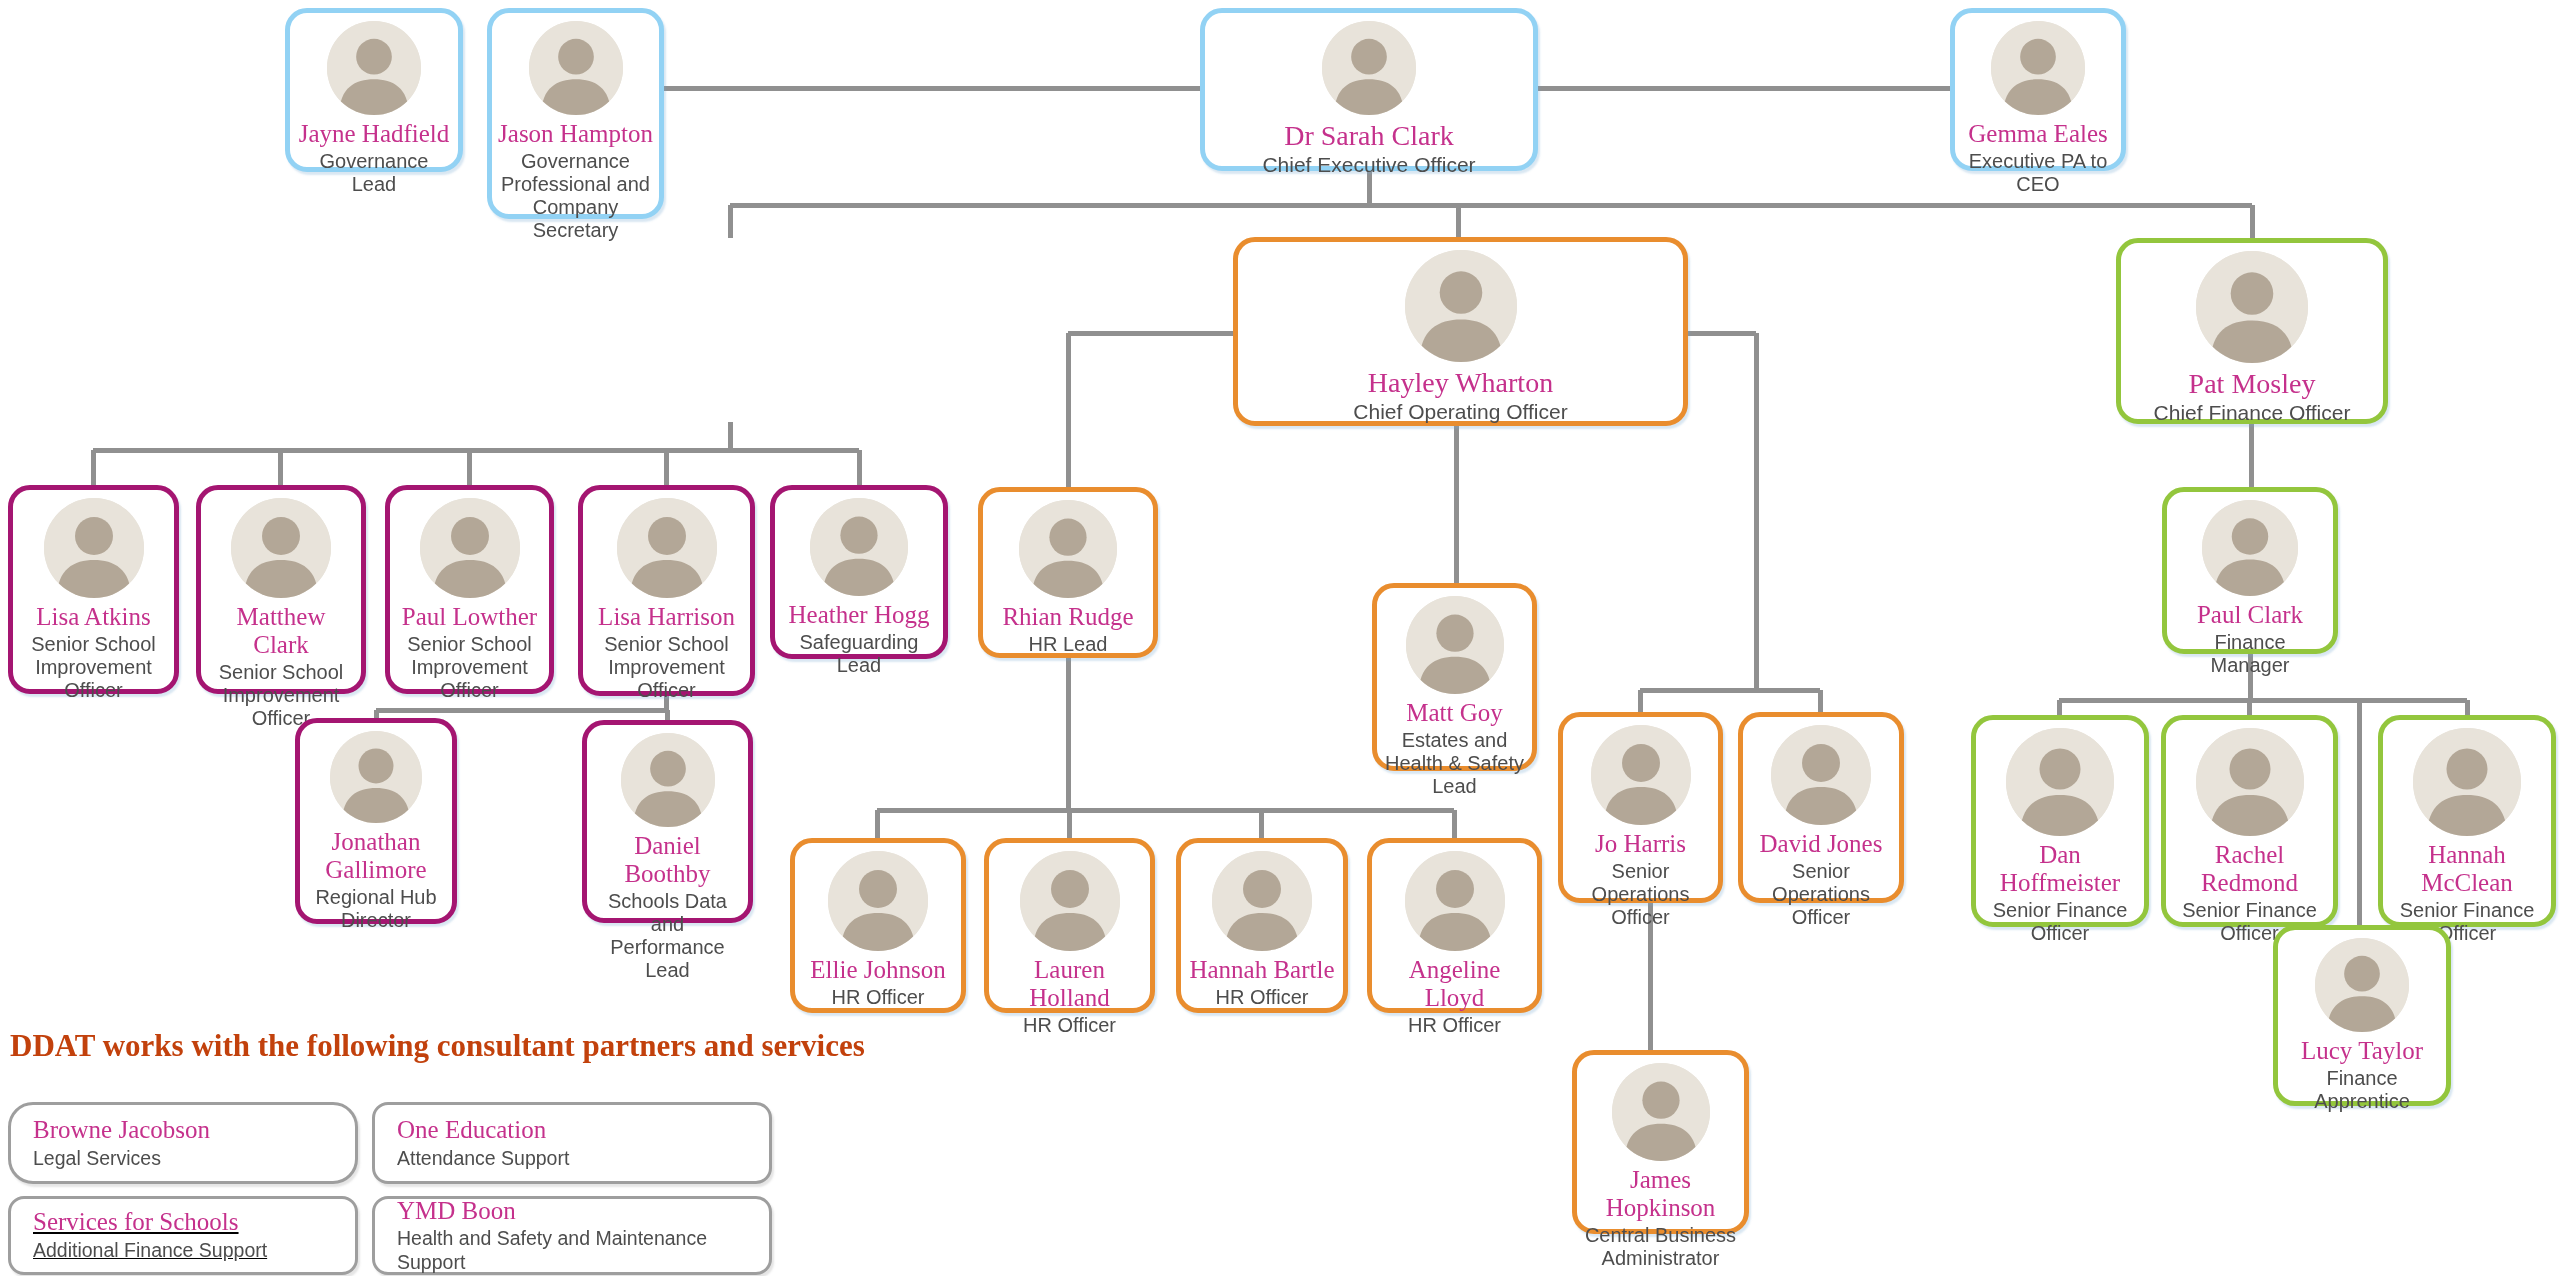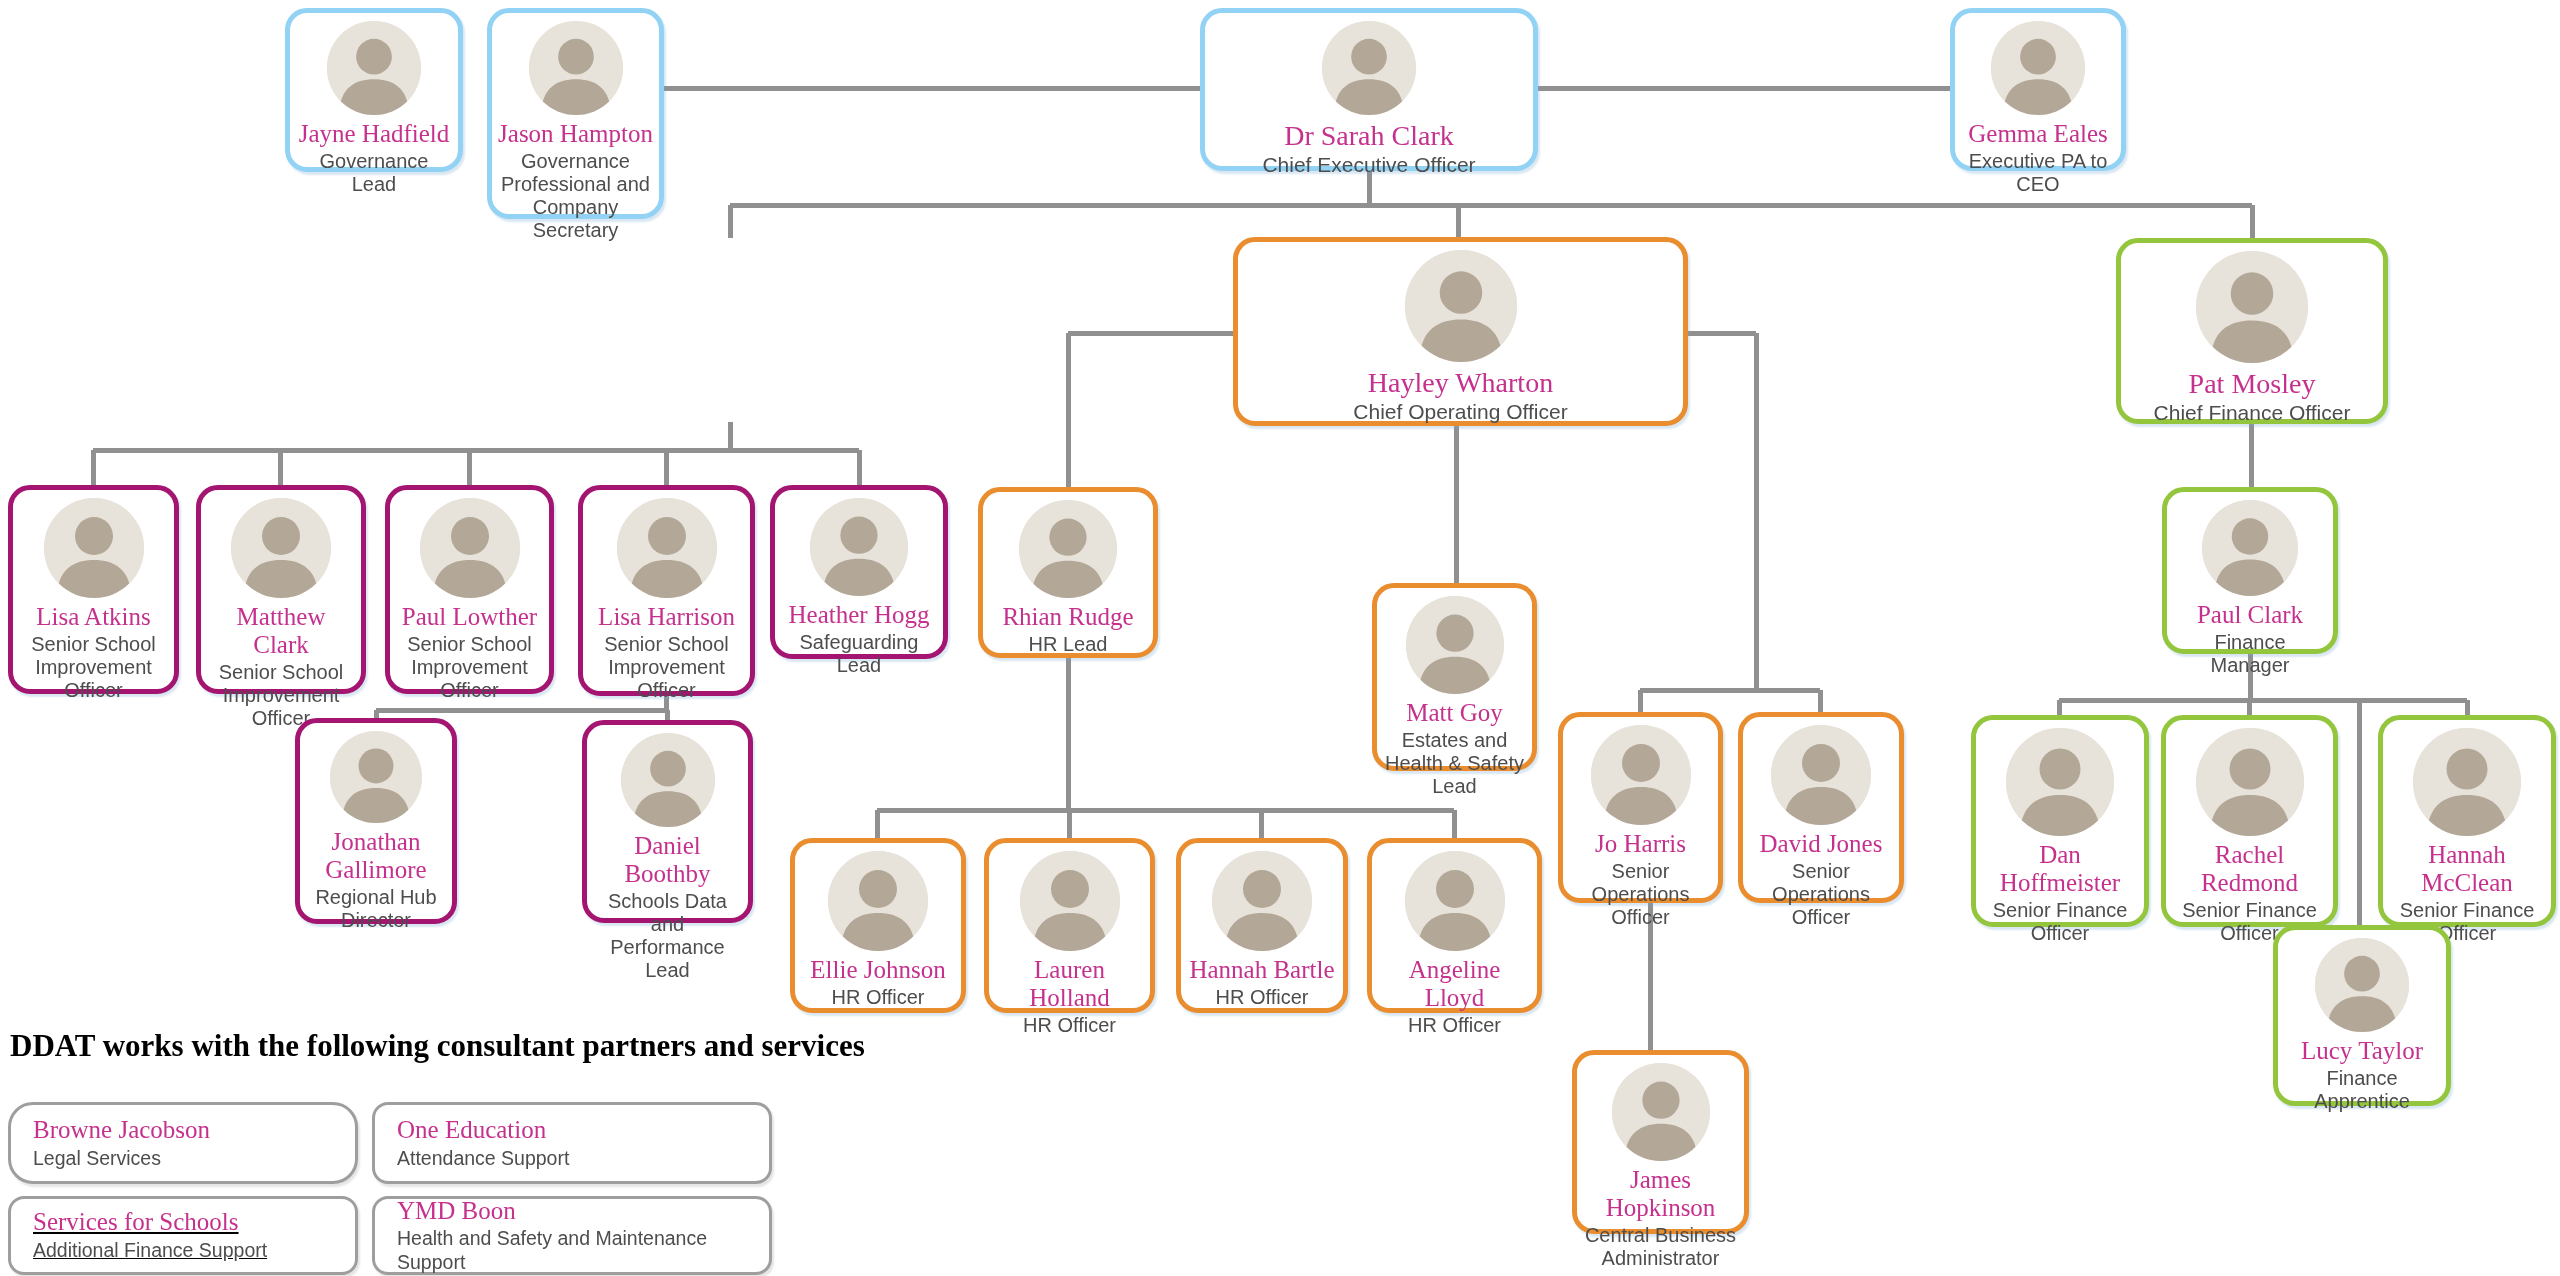--- a/index.html
+++ b/index.html
@@ -54,21 +54,21 @@
     line-height:1.15;
     margin-top:2px;
   }
   .person.large .person-title{font-size:21px;}
   .consultants-heading{
     position:absolute;
     left:10px;
     top:1026px;
     font-family:"Liberation Serif", serif;
     font-weight:bold;
-    color:#000000;
+    color:#c2410c;
     font-size:31px;
     line-height:1.28;
   }
   .partner{
     position:absolute;
     background:#ffffff;
     border:3px solid #9e9e9e;
     border-radius:16px;
     box-sizing:border-box;
     display:flex;

